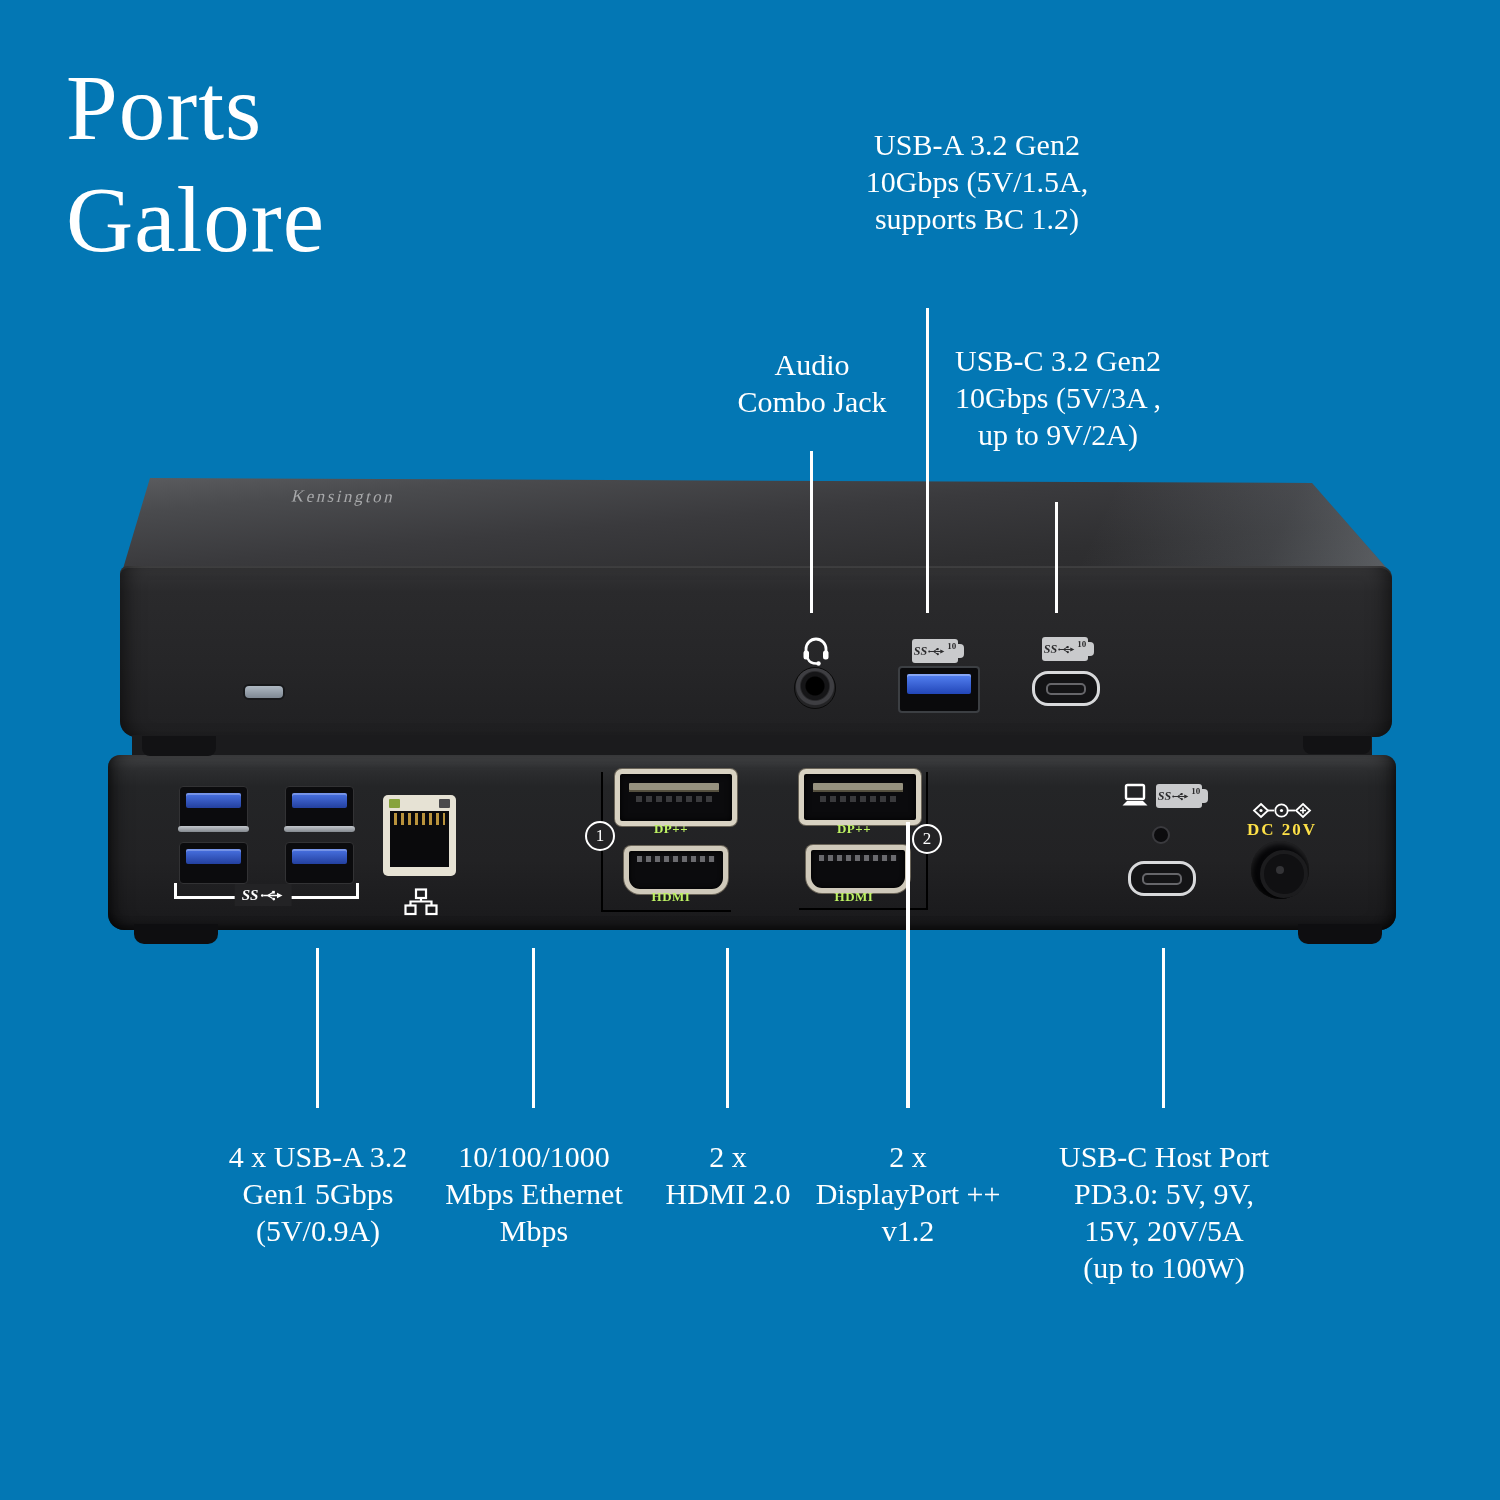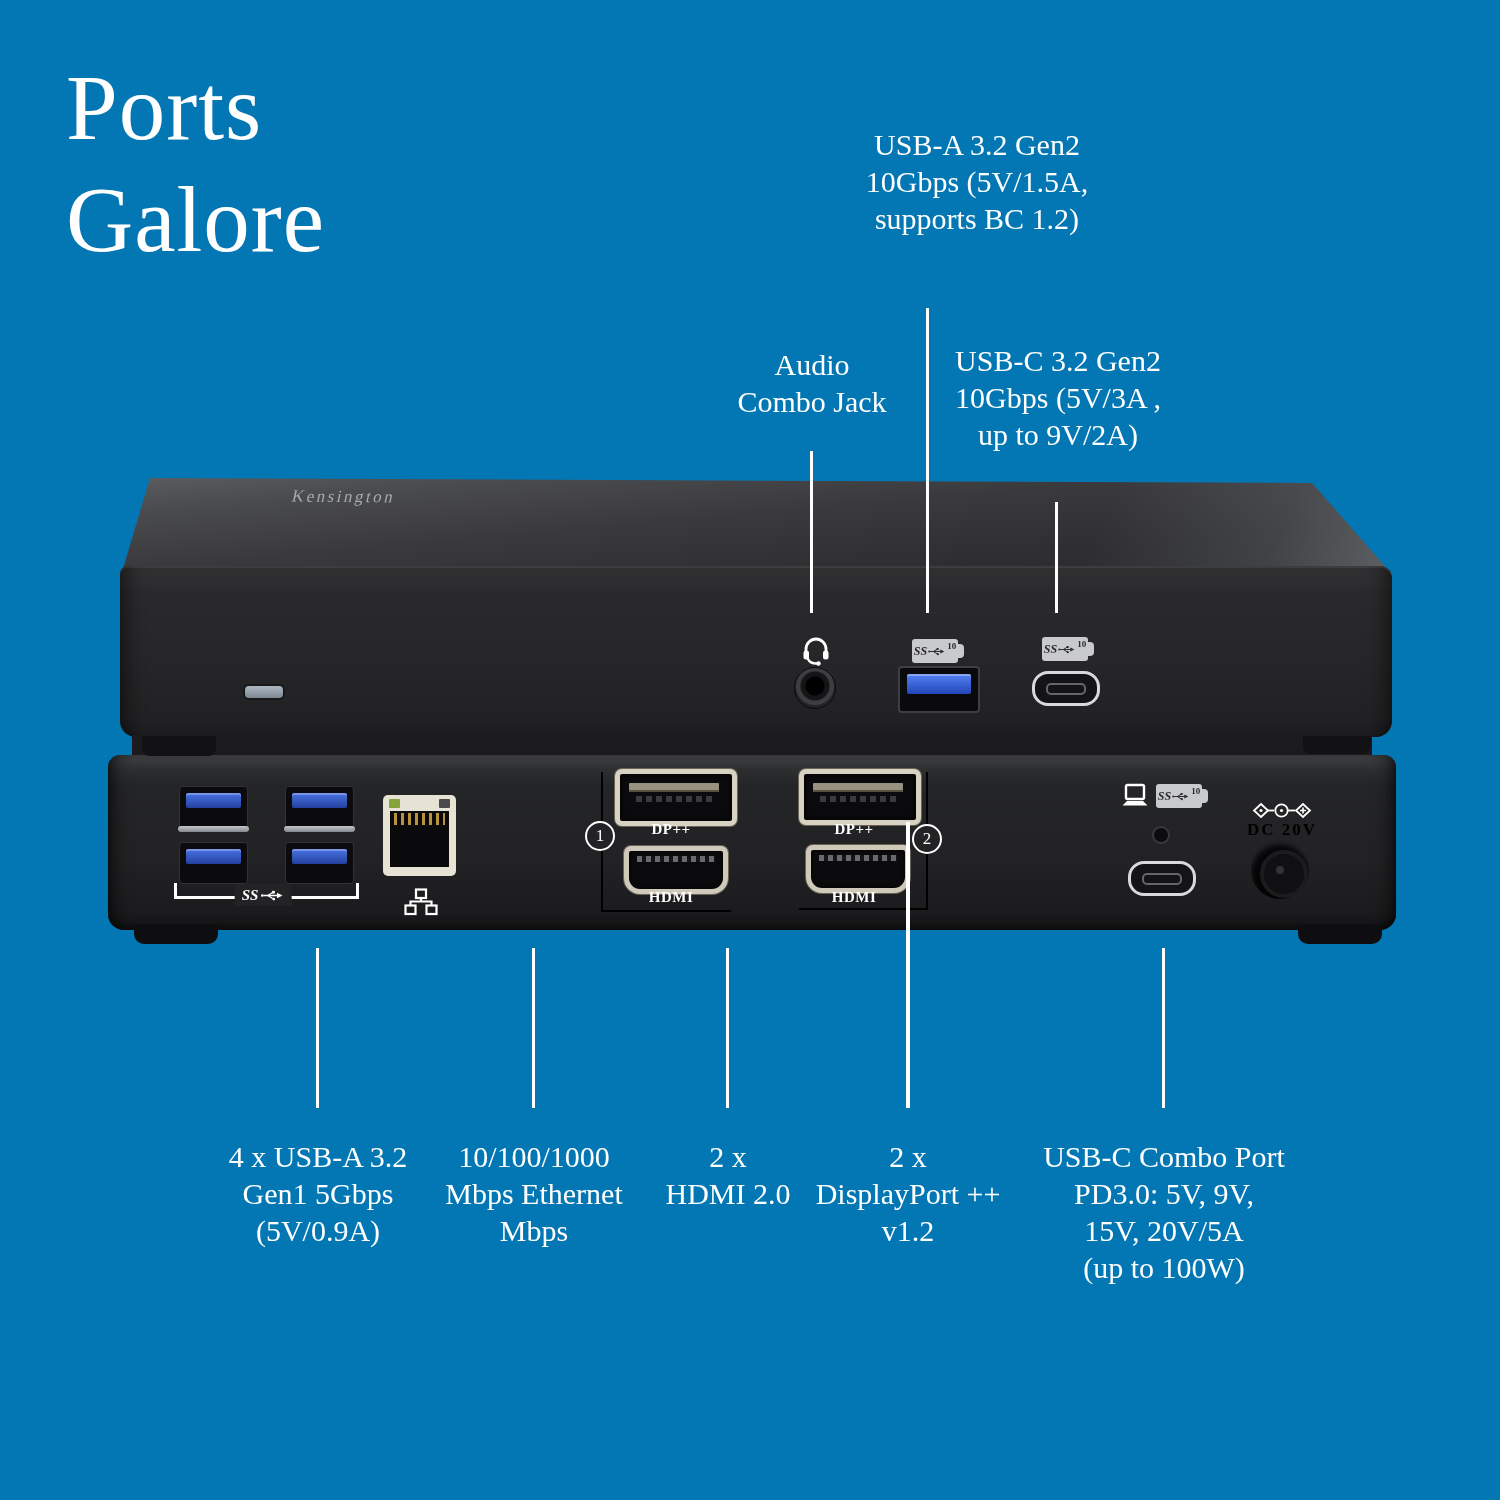--- a/index.html
+++ b/index.html
@@ -78,42 +78,42 @@
   .dp{background:#0b0b0d;border:5px solid #d8d2c2;border-radius:7px;
       box-shadow:0 0 0 1px #6a6458, inset 0 0 6px #000;}
   .dp .slot{position:absolute;left:9px;right:13px;top:9px;height:9px;background:#97927f;
       border-radius:1px;box-shadow:inset 0 -2px 0 #55503f;}
   .dp .pins{position:absolute;left:16px;right:20px;top:22px;height:6px;
       background:repeating-linear-gradient(90deg,#3a3a3c 0 6px,#0b0b0d 6px 10px);}
   .hdmi{background:#0b0b0d;border:5px solid #cfc9ba;border-radius:7px 7px 16px 16px;
       box-shadow:0 0 0 1px #6a6458, inset 0 0 5px #000;}
   .hdmi .strip{position:absolute;left:8px;right:8px;top:5px;height:6px;
       background:repeating-linear-gradient(90deg,#6a6a6e 0 5px,#141416 5px 9px);}
-  .port-label{color:#ffffff;font-size:15px;font-weight:700;letter-spacing:.5px;
+  .port-label{color:#bef264;font-size:13px;font-weight:700;letter-spacing:.5px;
       transform:translateX(-50%);z-index:12;}
 
   .bracket{border-color:rgba(255,255,255,.92);z-index:10;}
   .num-circle{width:26px;height:26px;border-radius:50%;border:2.5px solid #fff;
       background:#232325;color:#fff;font-size:17px;display:flex;align-items:center;
       justify-content:center;z-index:12;}
 
   .ss-badge{width:46px;height:24px;background:#c9cacc;border-radius:3px;z-index:6;
       display:flex;align-items:center;justify-content:center;gap:1px;color:#2b2b2d;}
   .ss-badge::after{content:"";position:absolute;right:-6px;top:5px;width:7px;height:14px;
       background:#c9cacc;border-radius:0 4px 4px 0;}
   .ss-badge .ss{font-size:12px;font-weight:700;font-style:italic;}
   .ss-badge .sup{font-size:9px;font-weight:700;margin-bottom:10px;}
 
   .ss-bracket{left:174px;top:883px;width:179px;height:13px;
       border-left:3px solid #fff;border-right:3px solid #fff;border-bottom:3px solid #fff;z-index:8;}
   .ss-glyph{left:263px;top:884px;transform:translateX(-50%);background:#232325;
       padding:0 7px;height:22px;display:flex;align-items:center;gap:2px;color:#fff;z-index:9;}
   .ss-glyph .ss{font-size:15px;font-weight:700;font-style:italic;}
 
-  .dc-text{color:#000000;font-size:17px;font-weight:700;letter-spacing:2px;
+  .dc-text{color:#fde047;font-size:17px;font-weight:700;letter-spacing:2px;
       transform:translateX(-50%);}
   .barrel{left:1251px;top:841px;width:58px;height:58px;border-radius:50%;background:#060608;
       box-shadow:inset 0 3px 6px rgba(255,255,255,.14),inset 0 -5px 9px rgba(0,0,0,.85);}
   .barrel .mid{position:absolute;left:9px;top:9px;width:40px;height:40px;border-radius:50%;
       background:#101012;border:4px solid #1c1c1e;}
   .barrel .pin{position:absolute;left:25px;top:25px;width:8px;height:8px;border-radius:50%;
       background:#333336;}
   .hole{left:1152px;top:826px;width:14px;height:14px;border-radius:50%;
       background:#0c0c0e;border:2px solid #3a3a3e;}
 </style>
@@ -327,19 +327,19 @@
   <div class="abs callout" style="left:728px;top:1138px">
     <div>2 x</div>
     <div>HDMI 2.0</div>
   </div>
   <div class="abs callout" style="left:908px;top:1138px">
     <div>2 x</div>
     <div>DisplayPort ++</div>
     <div>v1.2</div>
   </div>
   <div class="abs callout" style="left:1164px;top:1138px">
-    <div>USB-C Combo Port</div>
+    <div>USB-C Host Port</div>
     <div>PD3.0: 5V, 9V,</div>
     <div>15V, 20V/5A</div>
     <div>(up to 100W)</div>
   </div>
 
 </div>
 
 </body></html>

